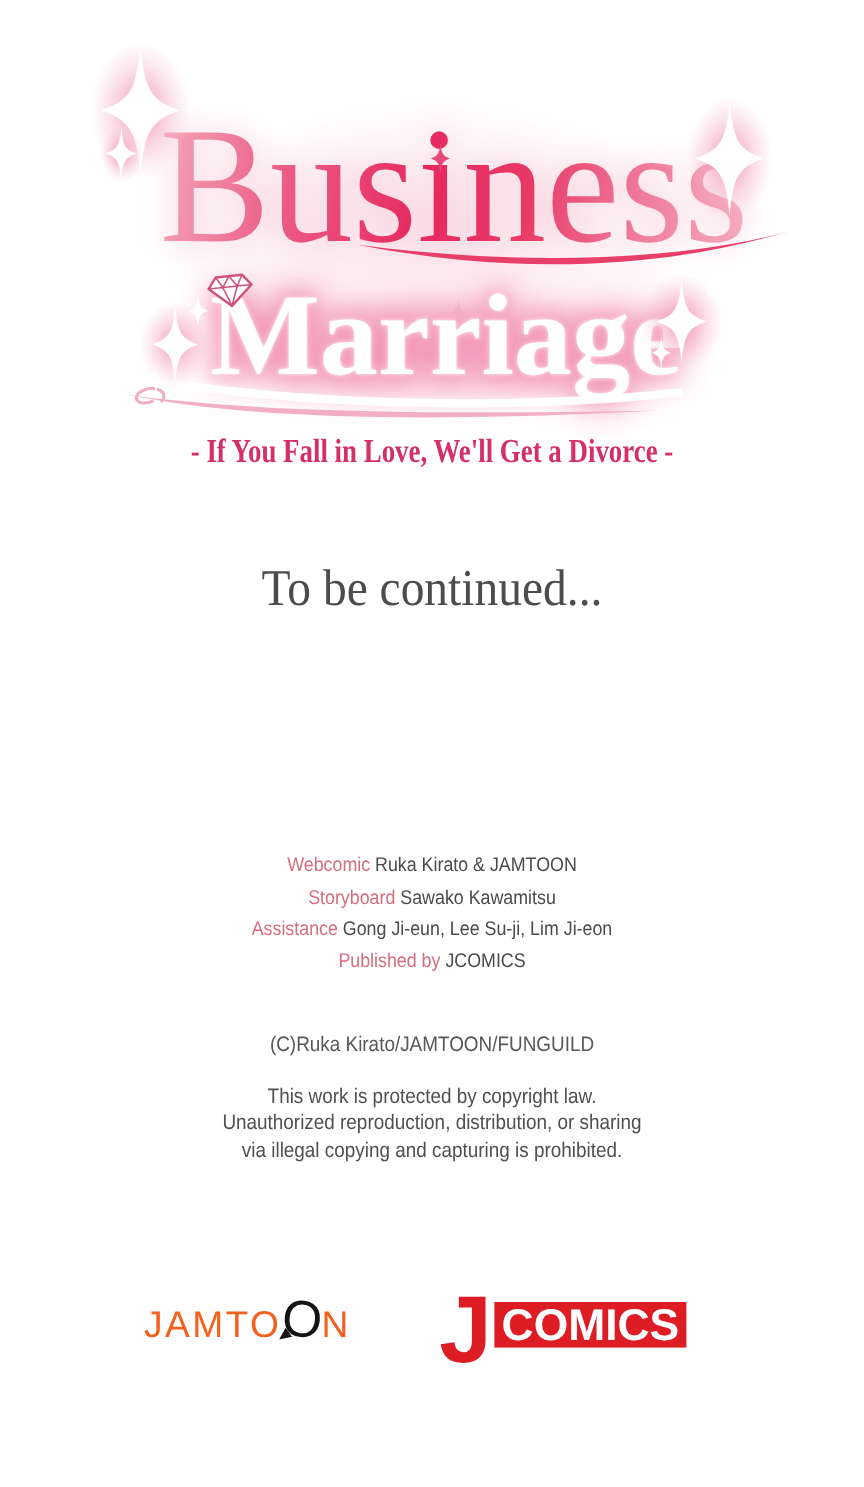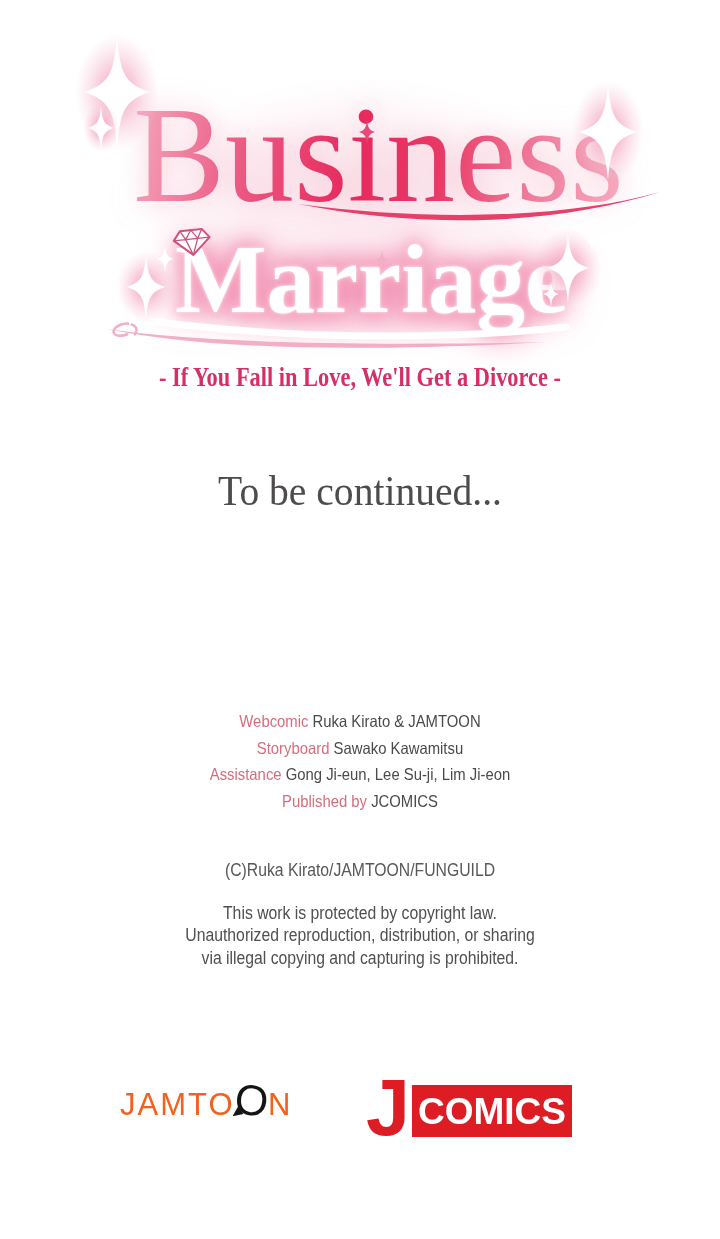--- a/index.html
+++ b/index.html
@@ -87,22 +87,22 @@
   .jamtoon .bubble-o::after {
     content:""; position:absolute; left:0px; bottom:3px; width:10px; height:11px;
     background:#141414; clip-path:polygon(0 100%, 30% 0, 100% 55%);
     transform:rotate(8deg);
   }
   .jc-j {
     position:absolute; left:366px; top:1068px;
     font-size:79px; line-height:1; font-weight:700; color:#de1c24;
   }
   .jc-box {
-    position:absolute; left:412px; top:1085px; height:52px;
-    background:#de1c24; display:flex; align-items:center; padding:0 6px;
+    position:absolute; left:412px; top:1085px; height:38px;
+    background:#de1c24; display:flex; align-items:flex-end; padding:0 6px;
   }
   .jc-box span {
     color:#ffffff; font-weight:700; font-size:37px; line-height:1; letter-spacing:0;
   }
 </style>
 </head>
 <body>
 
 <div class="canvas">
 

